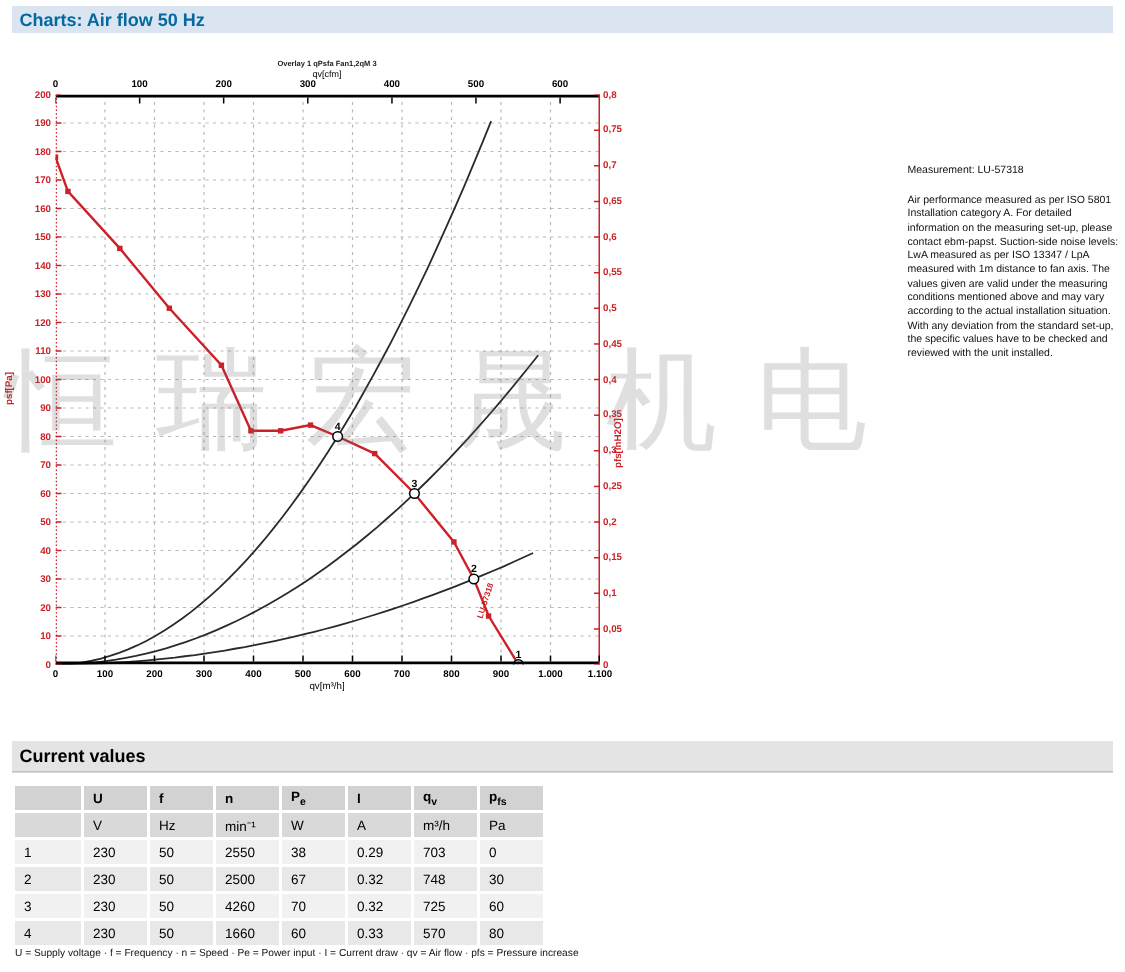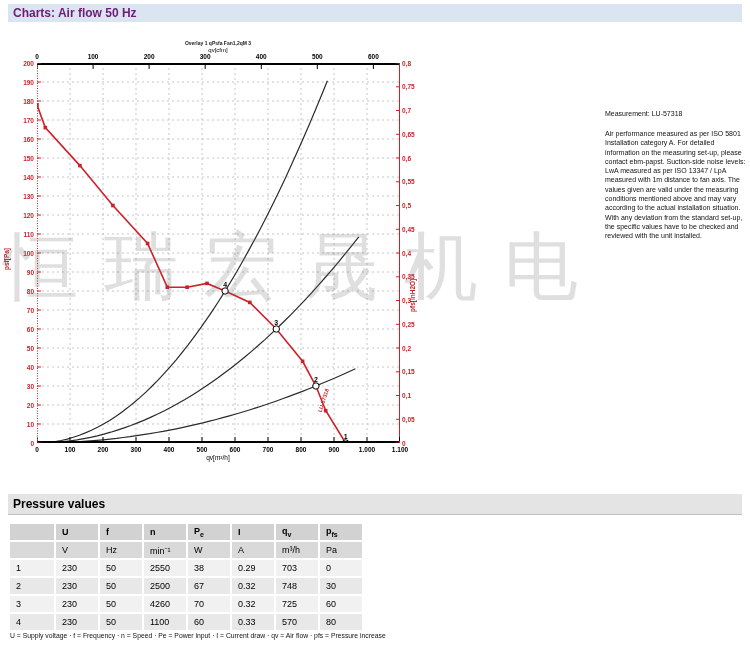--- a/index.html
+++ b/index.html
@@ -1,21 +1,21 @@
 <!DOCTYPE html>
 <html><head>
 <meta charset="utf-8">
 <style>
   html,body{margin:0;padding:0;background:#fff;}
   .page{position:relative;width:750px;height:648px;background:#fff;
         font-family:"Liberation Sans",sans-serif;overflow:hidden;}
 
   .header-bar{position:absolute;left:8px;top:4px;width:734px;height:18px;
         background:#dbe5f2;display:flex;align-items:center;}
-  .header-bar span{font-size:12px;font-weight:bold;color:#701a75;padding-left:5px;}
+  .header-bar span{font-size:12px;font-weight:bold;color:#0369a1;padding-left:5px;}
 
   .chart-region{position:absolute;left:0;top:22px;width:600px;height:470px;}
   .chart-caption{position:absolute;left:78px;top:18px;width:280px;text-align:center;
         font-size:5px;font-weight:bold;color:#222;}
   .top-axis-label{position:absolute;left:148px;top:25px;width:140px;text-align:center;
         font-size:6px;color:#000;}
   .plot{position:absolute;left:37px;top:41px;width:363px;height:380px;}
   .plot svg{position:absolute;left:0;top:0;}
   .tickl{position:absolute;font-size:6.5px;line-height:7px;font-weight:bold;white-space:nowrap;}
   .red{color:#cc2128;}
@@ -256,21 +256,21 @@
   </div>
 
   <div class="watermark-cn">恒瑞宏晟机电</div>
 
   <div class="note">
     <div class="note-title">Measurement: LU-57318</div>
     <p>Air performance measured as per ISO 5801 Installation category A. For detailed information on the measuring set-up, please contact ebm-papst. Suction-side noise levels: LwA measured as per ISO 13347 / LpA measured with 1m distance to fan axis. The values given are valid under the measuring conditions mentioned above and may vary according to the actual installation situation. With any deviation from the standard set-up, the specific values have to be checked and reviewed with the unit installed.</p>
   </div>
 
   <div class="section-bar">
-    <span>Pressure values</span>
+    <span>Current values</span>
   </div>
 
   <table class="mv">
     <thead>
         <tr>
           <th class="c0"></th>
           <th class="c">U</th>
           <th class="c">f</th>
           <th class="c">n</th>
           <th class="c">P<sub>e</sub></th>
@@ -317,21 +317,21 @@
           <td class="c">4260</td>
           <td class="c">70</td>
           <td class="c">0.32</td>
           <td class="c">725</td>
           <td class="c">60</td>
         </tr>
         <tr>
           <td class="c0">4</td>
           <td class="c">230</td>
           <td class="c">50</td>
-          <td class="c">1100</td>
+          <td class="c">1660</td>
           <td class="c">60</td>
           <td class="c">0.33</td>
           <td class="c">570</td>
           <td class="c">80</td>
         </tr>
       </tbody>
   </table>
 
   <div class="legend">U = Supply voltage · f = Frequency · n = Speed · Pe = Power input · I = Current draw · qv = Air flow · pfs = Pressure increase</div>
 </div>

